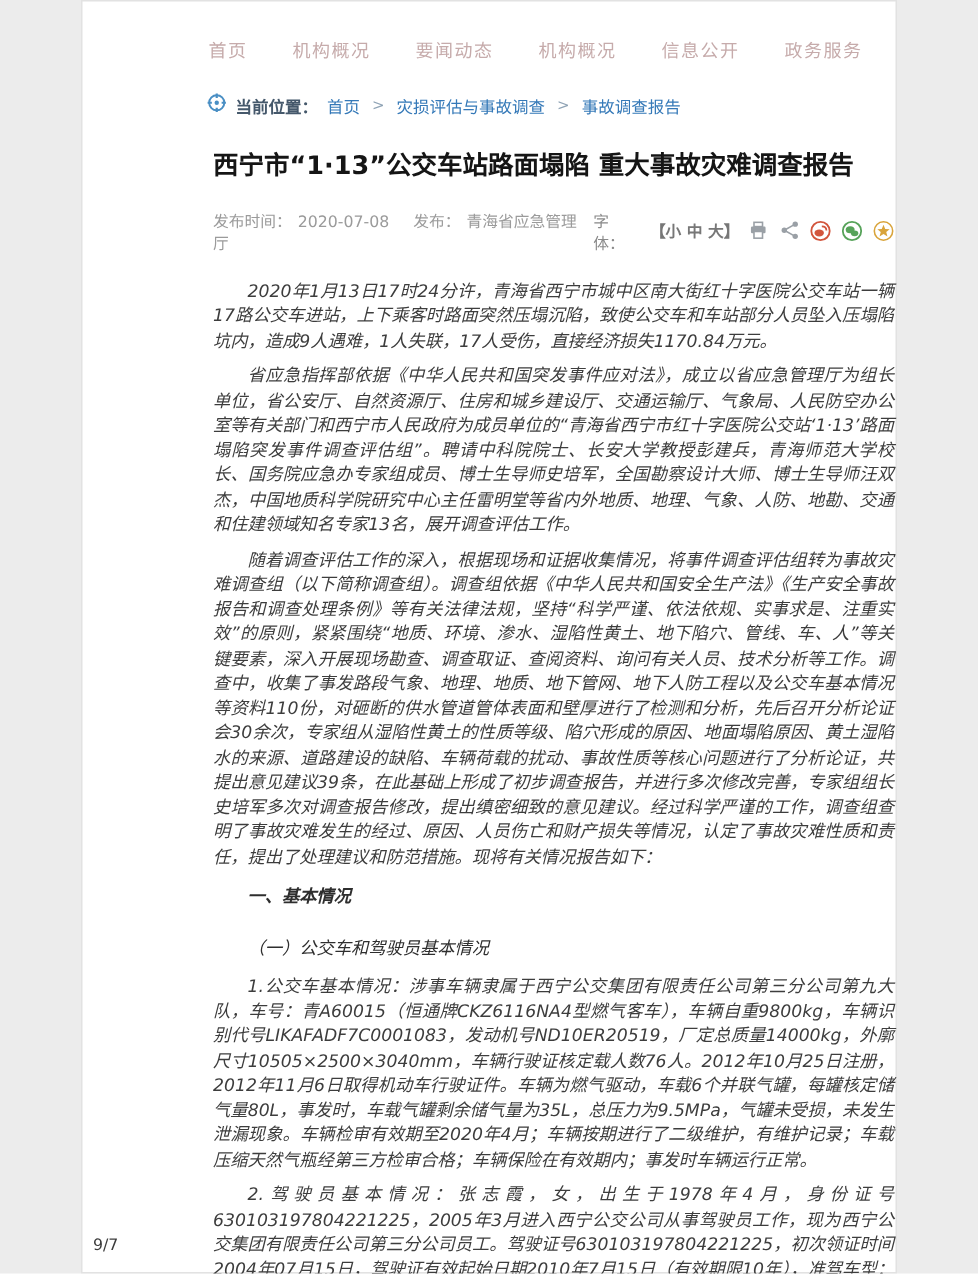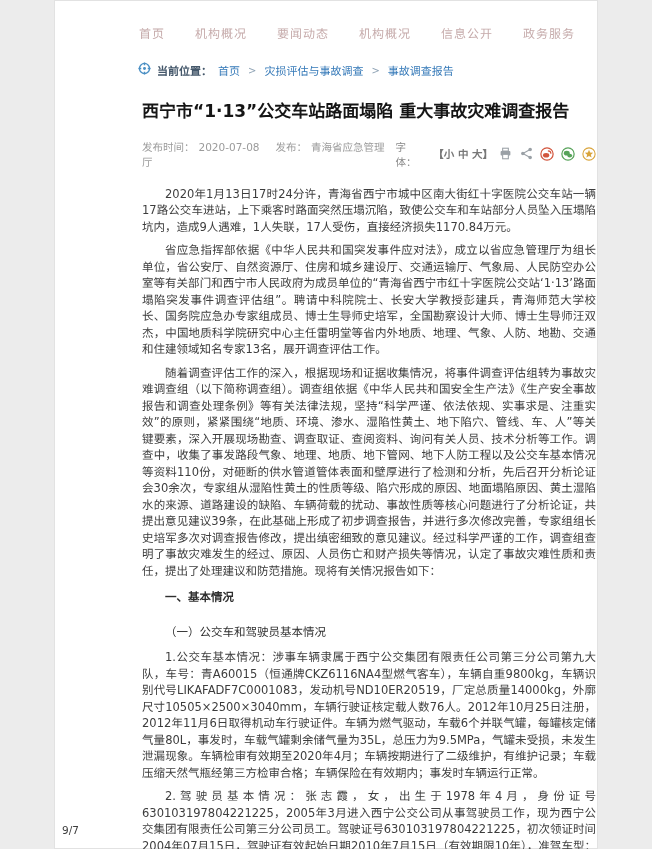--- a/index.html
+++ b/index.html
@@ -62,21 +62,21 @@
   .mini-icon { display:inline-flex; width:14px; height:14px; align-items:center; justify-content:center; cursor:pointer; }
 
   
   .content {
     margin-top:17px;
     font-size:11.5px;
     line-height:16.5px;
     color:#3d3d3d;
     text-align:justify;
   }
-  .content p { margin:0 0 7px; text-indent:2em; }
+  .content p { margin:0 0 7px; text-indent:2em;font-style:italic; }
   .content p.heading1 { font-weight:bold; color:#2e2e2e; margin:10px 0 9px; }
   .content p.heading2 { color:#2e2e2e; margin:18px 0 9px; }
 
   
   .print-footer {
     position:absolute; left:8px; right:14px; bottom:13px;
     display:flex; justify-content:space-between;
     font-size:10.5px; color:#3c3c3c;
   }
 </style>

